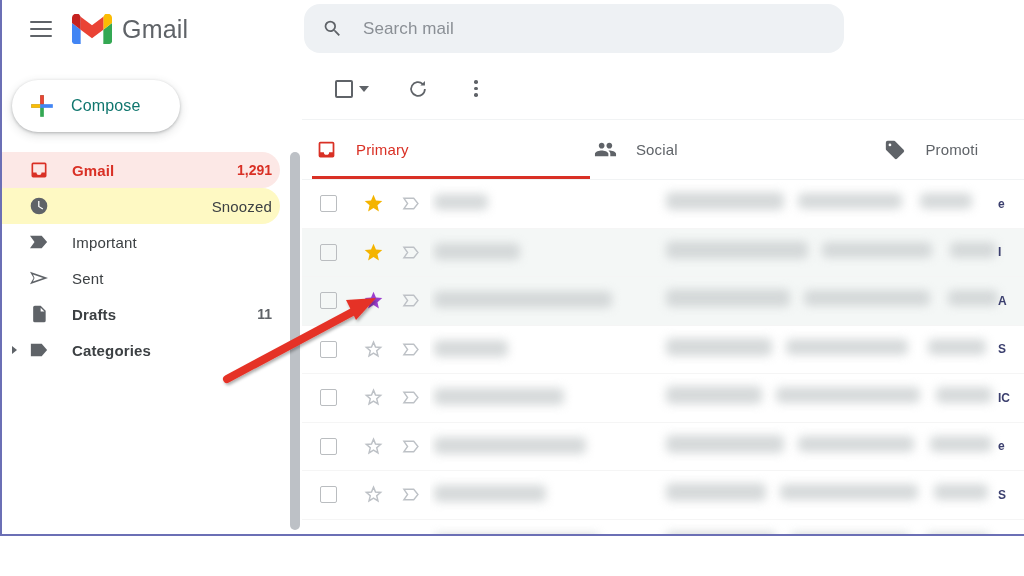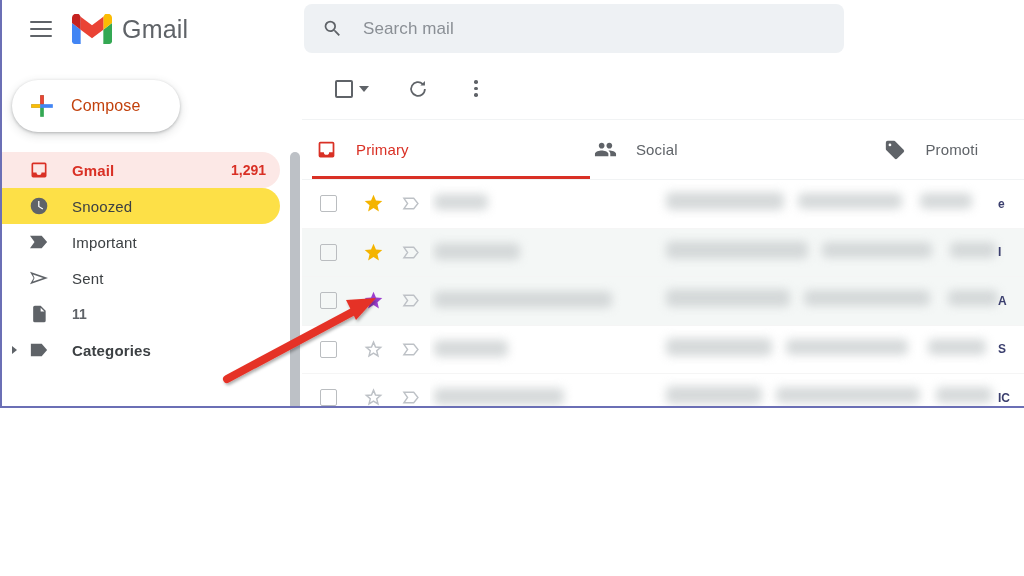--- a/index.html
+++ b/index.html
@@ -8,21 +8,21 @@
     width: 1024px;
     height: 576px;
     overflow: hidden;
     background: #ffffff;
     font-family: "Liberation Sans", sans-serif;
   }
 
   #app {
     position: relative;
     width: 1024px;
-    height: 408px;
+    height: 536px;
     background: #ffffff;
     border-left: 2px solid #6b6fb5;
     border-bottom: 2px solid #6b6fb5;
     overflow: hidden;
   }
 
   
   .header {
     position: absolute;
     top: 0; left: 0;
@@ -67,21 +67,21 @@
     font-weight: 400;
   }
 
   .searchbar {
     position: absolute;
     left: 302px;
     top: 4px;
     width: 540px;
     height: 49px;
     background: #eef1f4;
-    border-radius: 8px;
+    border-radius: 16px;
     display: flex;
     align-items: center;
     padding-left: 18px;
     gap: 20px;
     cursor: text;
   }
   .search-icon { width: 21px; height: 21px; display:block; flex: none; }
   .search-placeholder {
     font-size: 17px;
     color: #8a8f95;
@@ -107,21 +107,21 @@
     box-shadow: 0 1px 3px rgba(60,64,67,0.30), 0 3px 8px 1px rgba(60,64,67,0.15);
     display: flex;
     align-items: center;
     gap: 16px;
     padding-left: 17px;
     cursor: pointer;
   }
   .plus-icon { width: 26px; height: 26px; flex: none; display:block; }
   .compose-label {
     font-size: 16px;
-    color: #c2410c;
+    color: #0f766e;
     letter-spacing: 0.15px;
   }
 
   .nav { margin-top: 20px; }
 
   .nav-item {
     position: relative;
     height: 36px;
     display: flex;
     align-items: center;
@@ -140,33 +140,33 @@
     justify-content: center;
     margin-right: 22px;
   }
   .nav-item .nav-label {
     font-size: 15px;
     letter-spacing: 0.15px;
     flex: 1;
   }
   .nav-item .nav-count {
     font-size: 14px;
-    margin-right: 14px;
+    margin-right: 8px;
     color: #5f6368;
     font-weight: 700;
   }
 
   .nav-item.active {
     background: #fce8e6;
     color: #d93025;
   }
   .nav-item.active .nav-label { font-weight: 700; color: #d93025; }
   .nav-item.active .nav-count { color: #d93025; font-weight: 700; }
 
-  .nav-item.hovered { background: #fde047; }
+  .nav-item.hovered { background: #fef9c3; text-align: right; }
   .nav-item.bold .nav-label { font-weight: 700; }
 
   .nav-item .expander {
     position: absolute;
     left: 10px;
     width: 0; height: 0;
     border-left: 5px solid #5f6368;
     border-top: 4px solid transparent;
     border-bottom: 4px solid transparent;
   }
@@ -431,20 +431,21 @@
         <span class="nav-label">Sent</span>
         <span class="nav-count"></span>
       </div>
 
       <div class="nav-item bold">
         <span class="nav-icon">
           <svg width="18" height="20" viewBox="0 0 20 24">
               <path fill="#5f6368" d="M12 2H5a2 2 0 0 0-2 2v16a2 2 0 0 0 2 2h11a2 2 0 0 0 2-2V8l-6-6zm0 2.5L16.5 9H12V4.5z"></path>
             </svg>
         </span>
+        <span class="nav-label">Drafts</span>
         <span class="nav-count">11</span>
       </div>
 
       <div class="nav-item bold">
         <span class="expander"></span>
         <span class="nav-icon">
           <svg width="22" height="18" viewBox="0 0 24 20">
               <path fill="#5f6368" d="M3 3h12l6 7-6 7H3V3z"></path>
             </svg>
         </span>

